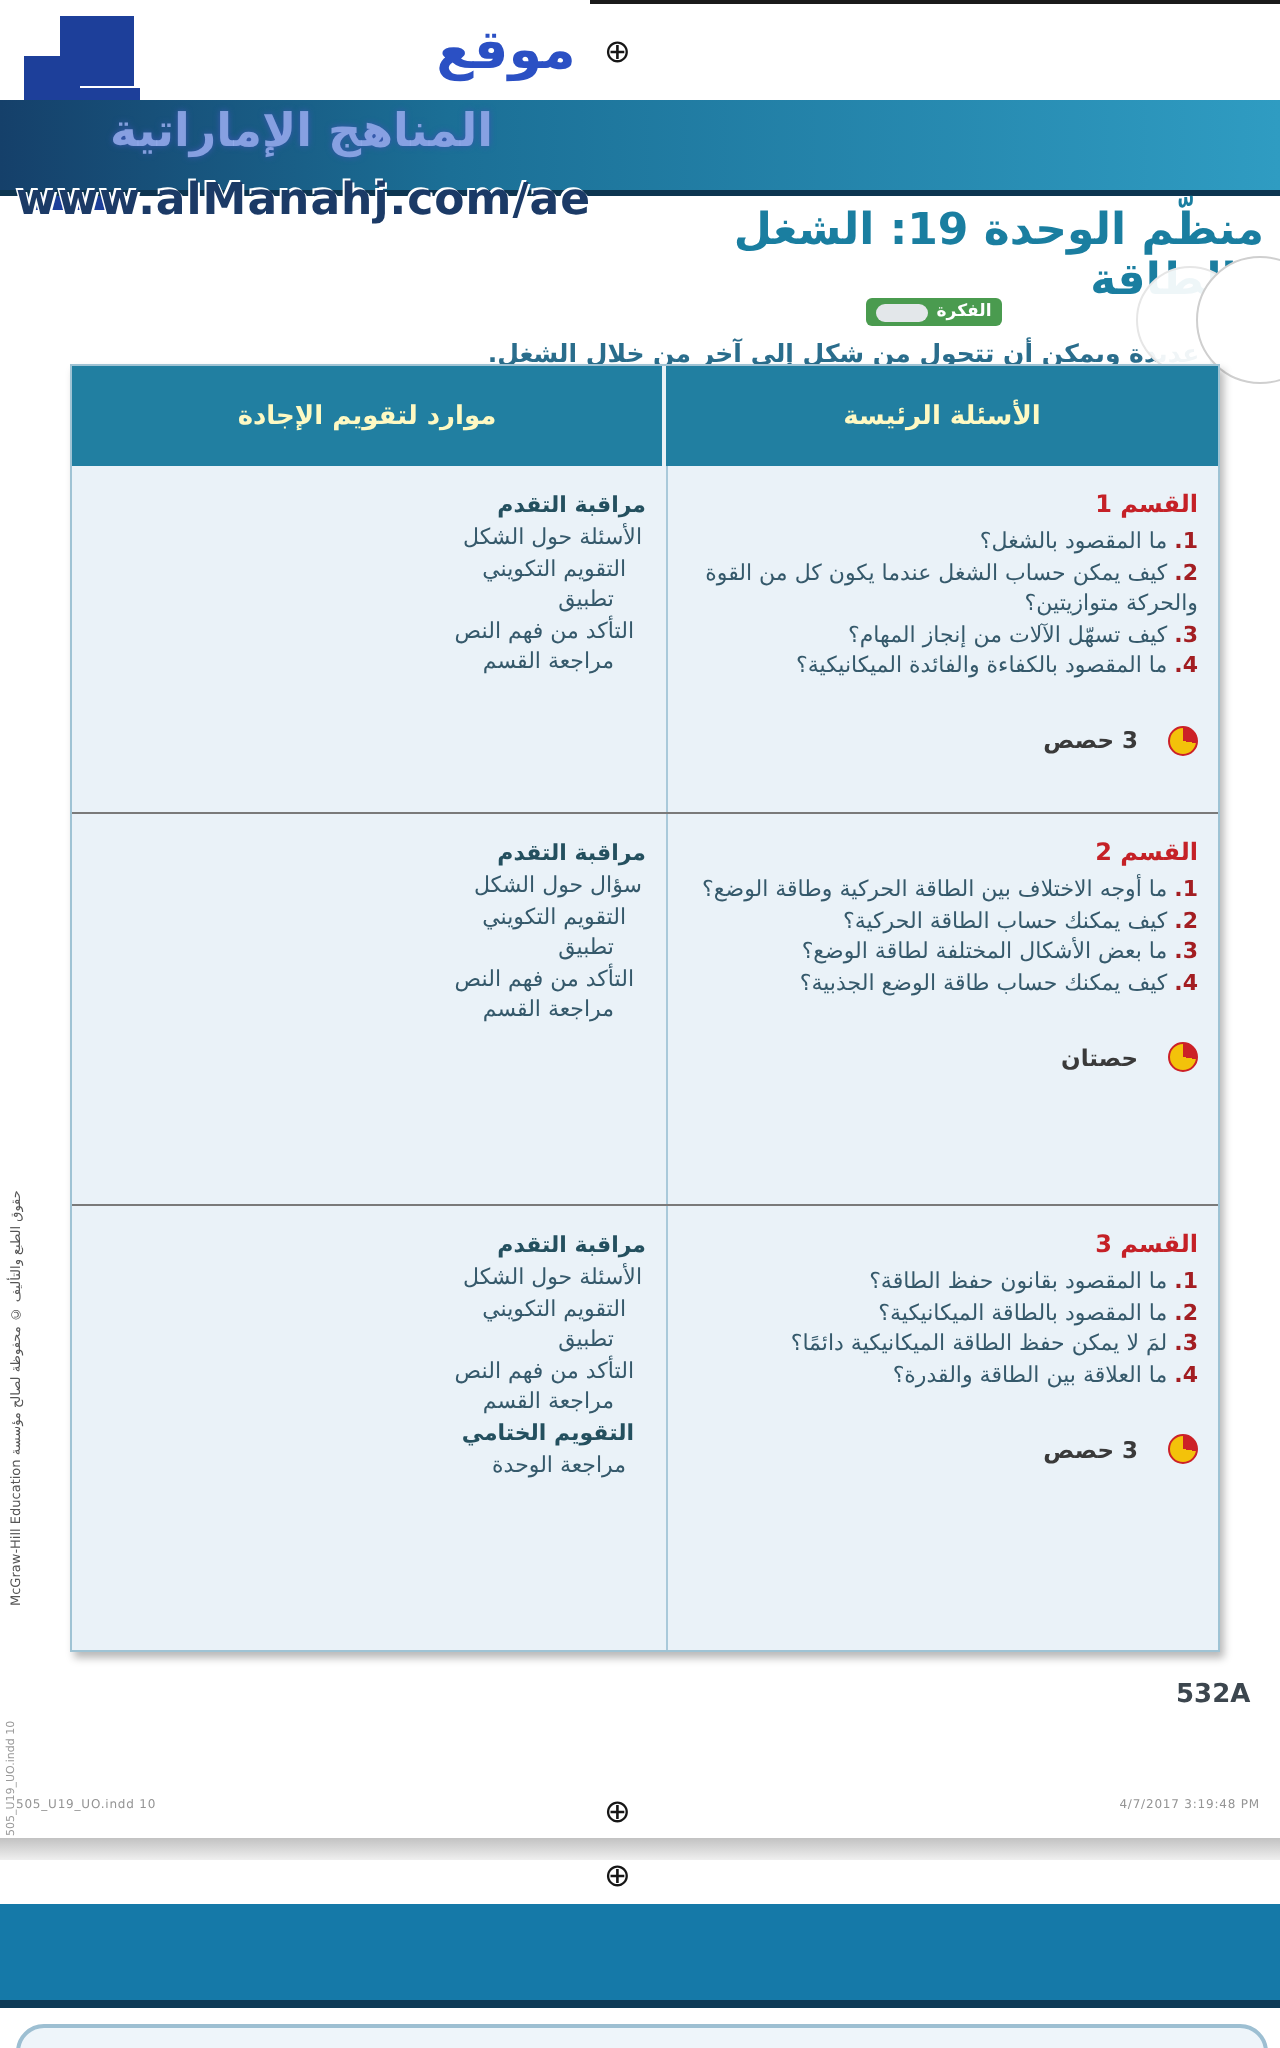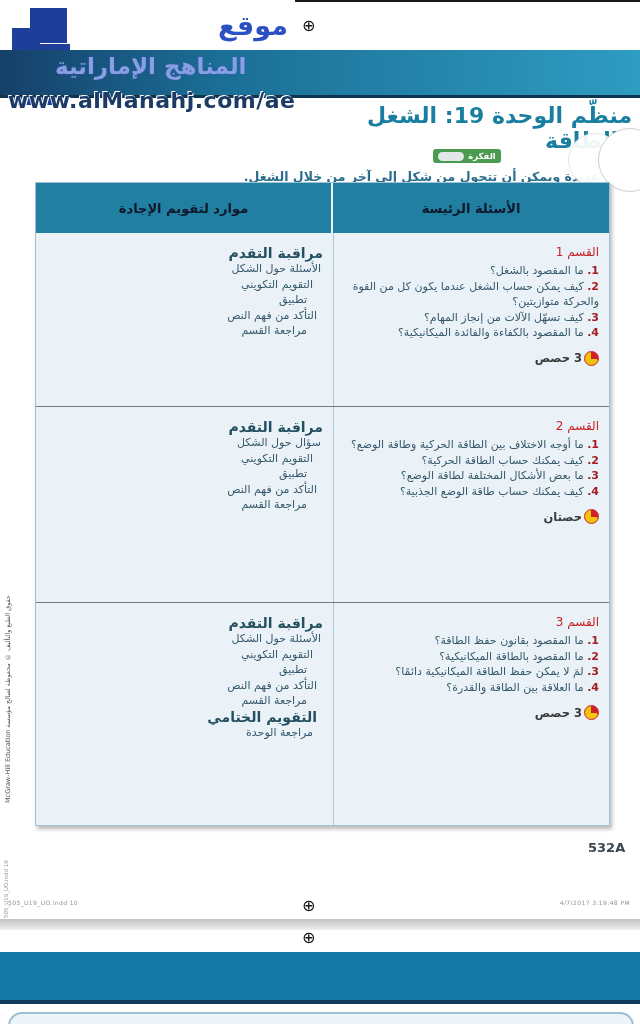--- a/index.html
+++ b/index.html
@@ -44,38 +44,38 @@
   .idea-text{font-size:12.5px;font-weight:600;color:#2a6d8c;white-space:nowrap;}
   .wm-circle{position:absolute;border-radius:50%;background:rgba(255,255,255,0.93);}
   .wmc1{right:18px;top:133px;width:52px;height:52px;border:1px solid #e6e6e6;}
   .wmc2{right:-22px;top:128px;width:62px;height:62px;border:1px solid #cfcfcf;background:#fff;}
 
   
   .utable{position:absolute;left:35px;top:182px;width:573px;
           border:1px solid #9fc3d4;box-shadow:2px 3px 4px rgba(0,0,0,0.28);
           background:#eaf2f8;}
   .thead{display:flex;direction:rtl;height:50px;background:#217fa1;}
-  .th{color:#0f172a;font-weight:bold;font-size:13px;display:flex;align-items:center;
+  .th{color:#fef9c3;font-weight:bold;font-size:13px;display:flex;align-items:center;
       justify-content:center;direction:rtl;}
   .th.qcol{width:276px;border-left:2px solid #e8f1f6;}
   .th.rcol{flex:1;}
   .trow{display:flex;direction:rtl;}
   .trow + .trow{border-top:1px solid #7a7a7a;}
   .qcell{width:276px;border-left:1px solid #a9c9da;padding:12px 10px 0 6px;
          direction:rtl;text-align:right;box-sizing:border-box;}
   .rcell{flex:1;padding:12px 10px 0 6px;direction:rtl;text-align:right;box-sizing:border-box;}
-  .section-title{font-size:12px;font-weight:normal;color:#c52127;margin-bottom:4px;}
+  .section-title{font-size:12px;font-weight:bold;color:#c52127;margin-bottom:4px;}
   .q{font-size:11px;color:#35596b;line-height:15.5px;}
   .qn{font-weight:bold;color:#a31e22;}
-  .duration{margin-top:10px;display:flex;direction:rtl;align-items:center;gap:2px;}
+  .duration{margin-top:22px;display:flex;direction:rtl;align-items:center;gap:15px;}
   .clock-icon{width:13px;height:13px;border-radius:50%;flex:0 0 auto;
               background:conic-gradient(from 0deg,#cc2127 0 100deg,#f3c20a 100deg 360deg);
               border:1.5px solid #cc2127;box-sizing:content-box;}
   .duration span.dtext{font-size:11.5px;font-weight:600;color:#3a3a3a;}
-  .rhead{font-size:14px;font-weight:bold;color:#24505f;line-height:16px;}
+  .rhead{font-size:11px;font-weight:bold;color:#24505f;line-height:16px;}
   .ritem{font-size:11px;color:#35596b;line-height:15.5px;}
   .ind-a{padding-right:2px;}  .ind-b{padding-right:10px;}
   .ind-c{padding-right:16px;} .ind-d{padding-right:6px;text-align:right;}
 
   .page-num{position:absolute;left:588px;top:840px;width:44px;font-size:13px;
             font-weight:bold;color:#3c464e;}
 
   
   .vtext{position:absolute;writing-mode:vertical-rl;transform:rotate(180deg);
          white-space:nowrap;}

